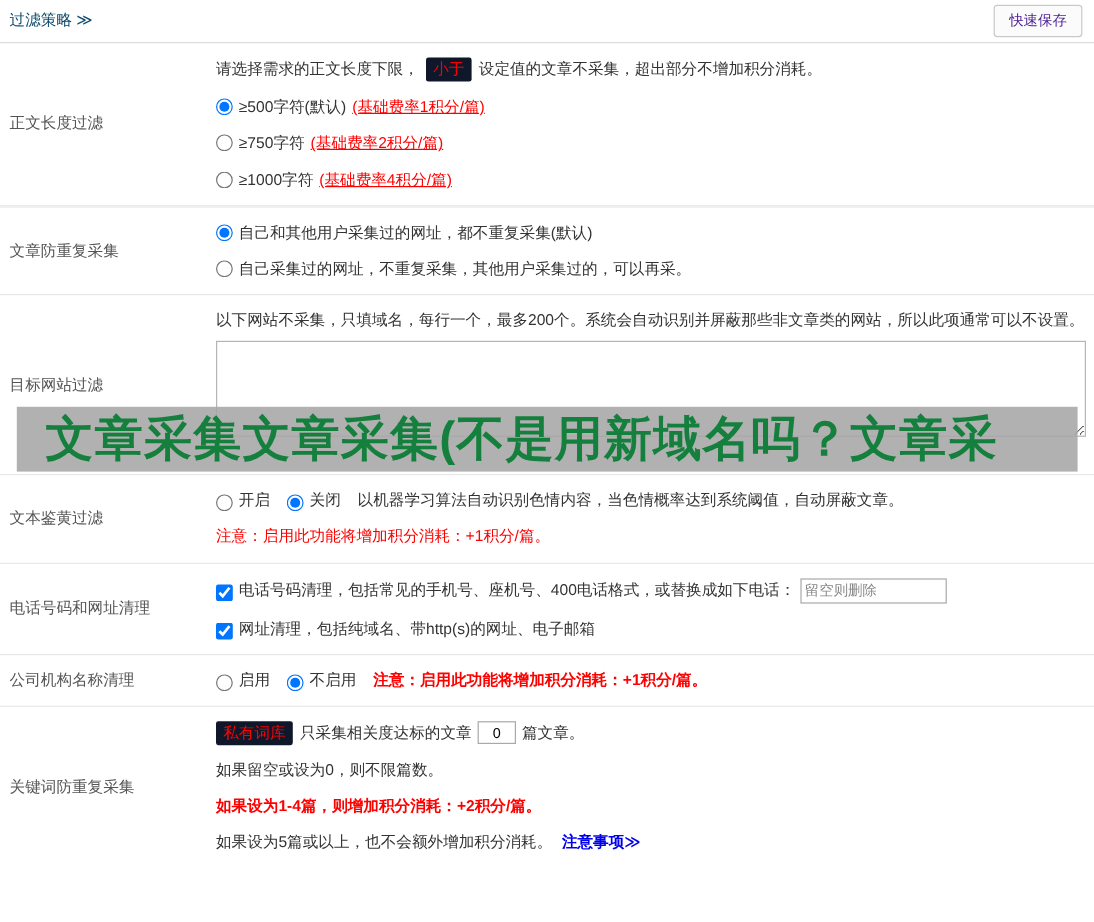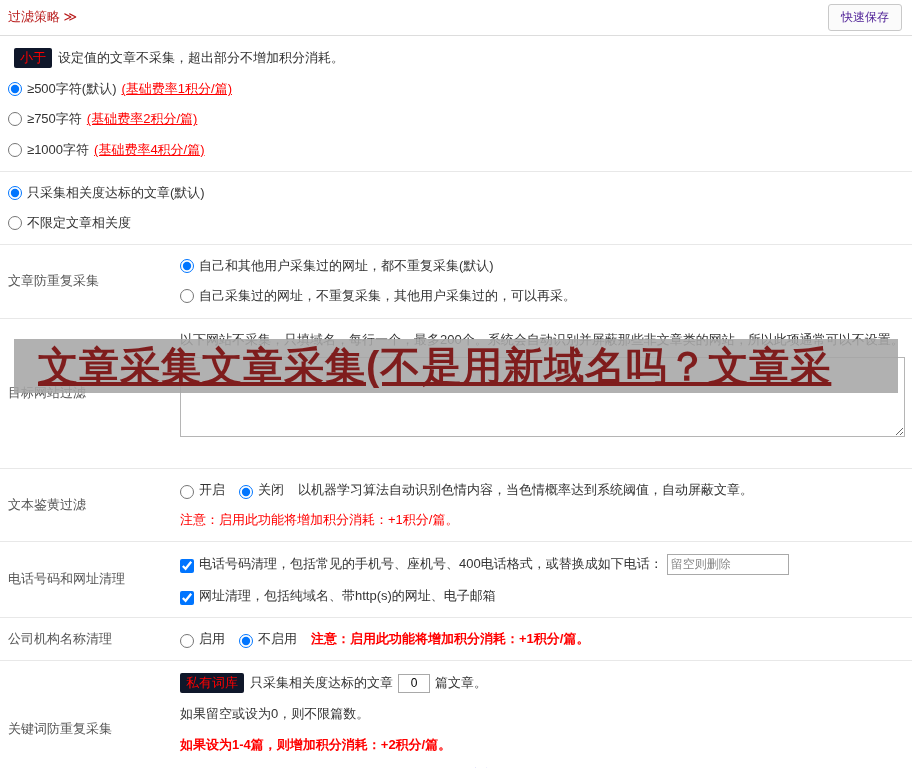--- a/index.html
+++ b/index.html
@@ -1,21 +1,21 @@
 <!DOCTYPE html>
 <html><head>
 <meta charset="utf-8">
 <style>
   * { margin:0; padding:0; box-sizing:border-box; }
   html,body { background:#fff; }
   body { font-family:"Liberation Sans","DejaVu Sans",sans-serif; }
   .page { position:relative; width:912px; height:768px; background:#fff; overflow:hidden; font-size:13px; color:#333; line-height:1.4; }
 
   .header { height:36px; display:flex; align-items:center; justify-content:space-between; padding:0 10px 0 8px; border-bottom:1px solid #ddd; }
-  .header-title { color:#b91c1c; font-size:13px; }
+  .header-title { color:#0c4a6e; font-size:13px; }
   .save-btn { background:#fbfbfb; border:1px solid #c9c9c9; border-radius:3px; padding:4px 12px; font-size:12px; color:#4c1d95; cursor:pointer; font-family:inherit; }
 
   .row { display:flex; border-bottom:1px solid #e8e8e8; }
   .row-label { width:172px; padding:8px; display:flex; align-items:center; color:#555; flex-shrink:0; }
   .row-content { flex:1; padding:12px 8px 8px 8px; }
 
   .line { margin-bottom:12px; display:flex; align-items:center; flex-wrap:wrap; }
   .line:last-child { margin-bottom:4px; }
   .opt { display:flex; align-items:center; margin-bottom:12px; cursor:pointer; }
   .opt:last-child { margin-bottom:4px; }
@@ -30,35 +30,37 @@
   .link { color:#0000ee; font-weight:bold; margin-left:8px; cursor:pointer; }
 
   .phone-input { width:122px; height:21px; border:1px solid #a9a9a9; padding:0 3px; font-size:12px; margin-left:4px; font-family:inherit; }
   .phone-input::placeholder { color:#888; }
   .num-input { width:32px; height:19px; border:1px solid #a9a9a9; text-align:center; font-size:12px; margin:0 5px; font-family:inherit; }
 
   .desc { margin-bottom:8px; }
   .blocked-textarea { width:725px; height:80px; border:1px solid #b5b5b5; resize:both; font-family:inherit; font-size:13px; padding:4px; display:block; }
 
   .overlay { position:absolute; left:14px; top:339px; width:884px; height:54px; background:rgba(166,166,166,0.88); display:flex; align-items:center; overflow:hidden; z-index:10; }
-  .overlay-text { color:#7f1d1d; font-size:40px; font-weight:bold; white-space:nowrap; padding-left:24px; letter-spacing:1px;text-decoration:underline; }
+  .overlay-text { color:#15803d; font-size:40px; font-weight:bold; white-space:nowrap; padding-left:24px; letter-spacing:1px; }
 </style>
 </head>
 <body>
 
 <div class="page">
 
   <div class="header">
     <span class="header-title">过滤策略 ≫</span>
     <button class="save-btn">快速保存</button>
   </div>
 
   <div class="row">
+    <div class="row-label">正文长度过滤</div>
     <div class="row-content">
       <div class="line">
+        <span>请选择需求的正文长度下限，</span>
         <span class="hl">小于</span>
         <span>设定值的文章不采集，超出部分不增加积分消耗。</span>
       </div>
       <label class="opt">
         <input type="radio" name="length" checked="" style="">
         <span>≥500字符(默认)</span>
         <span class="red-u">(基础费率1积分/篇)</span>
       </label>
       <label class="opt">
         <input type="radio" name="length" style="">
@@ -67,30 +69,20 @@
       </label>
       <label class="opt">
         <input type="radio" name="length" style="">
         <span>≥1000字符</span>
         <span class="red-u">(基础费率4积分/篇)</span>
       </label>
     </div>
   </div>
 
   <div class="row">
-    <div class="row-content">
-      <label class="opt">
-        <input type="radio" name="relevance" checked="" style="">
-        <span>只采集相关度达标的文章(默认)</span>
-      </label>
-      <label class="opt">
-        <input type="radio" name="relevance" style="">
-        <span>不限定文章相关度</span>
-      </label>
-    </div>
   </div>
 
   <div class="row">
     <div class="row-label">文章防重复采集</div>
     <div class="row-content">
       <label class="opt">
         <input type="radio" name="dedup" checked="" style="">
         <span>自己和其他用户采集过的网址，都不重复采集(默认)</span>
       </label>
       <label class="opt">

